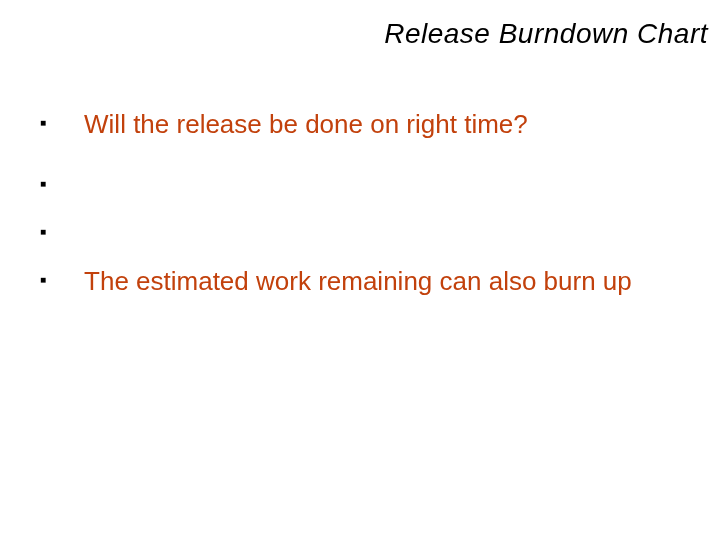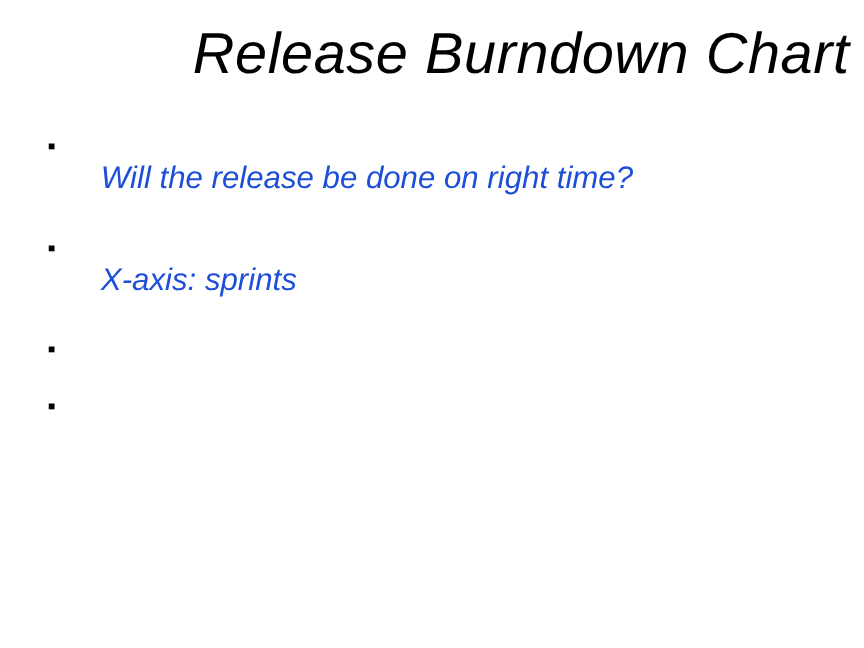--- a/index.html
+++ b/index.html
@@ -12,21 +12,21 @@
       height: 540px;
       background: #ffffff;
       font-family: Arial, Helvetica, sans-serif;
       position: relative;
       overflow: hidden;
     }
     .title {
       position: absolute;
       top: 18px;
       right: 12px;
-      font-size: 48px;
+      font-size: 28px;
       font-style: italic;
       color: #000000;
       font-weight: 400;
       letter-spacing: 0.5px;
     }
     .bullets {
       position: absolute;
       top: 108px;
       left: 40px;
       right: 30px;
@@ -38,40 +38,38 @@
     }
     .bullet-marker {
       font-size: 10px;
       color: #000000;
       margin-right: 38px;
       margin-top: 10px;
       line-height: 1;
     }
     .bullet-text {
       font-size: 26px;
-      font-style: italic;
-      color: #1d4ed8;
+      color: #c2410c;
       line-height: 1.25;
       font-weight: 400;
-      margin-top: 24px;
     }
   </style>
 </head>
 <body>
 
 <div class="title">Release Burndown Chart</div>
 
 <div class="bullets">
   <div class="bullet-item">
     <span class="bullet-marker">■</span>
     <span class="bullet-text">Will the release be done on right time?</span>
   </div>
   <div class="bullet-item">
     <span class="bullet-marker">■</span>
-    <span class="bullet-text">X-axis: sprints</span>
   </div>
   <div class="bullet-item">
     <span class="bullet-marker">■</span>
   </div>
   <div class="bullet-item">
     <span class="bullet-marker">■</span>
+    <span class="bullet-text">The estimated work remaining can also burn up</span>
   </div>
 </div>
 
 </body></html>

